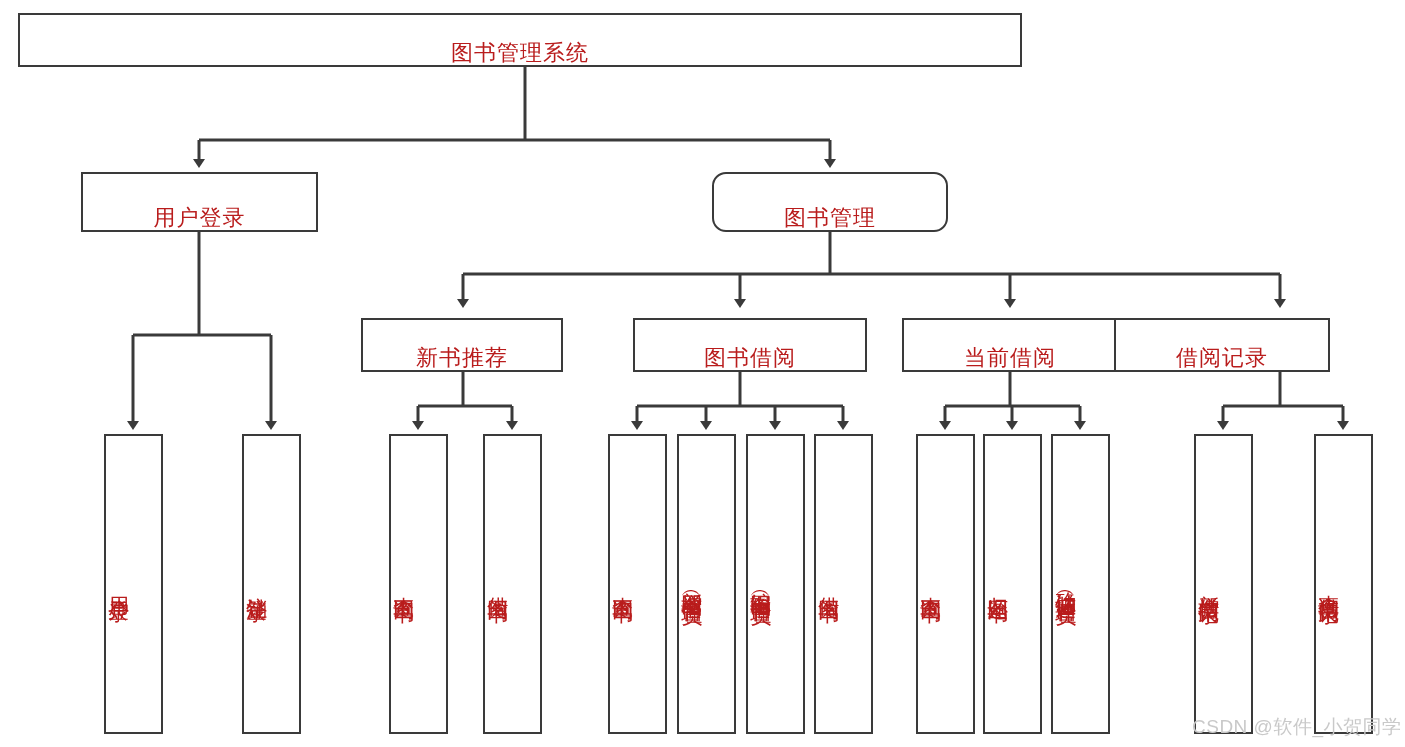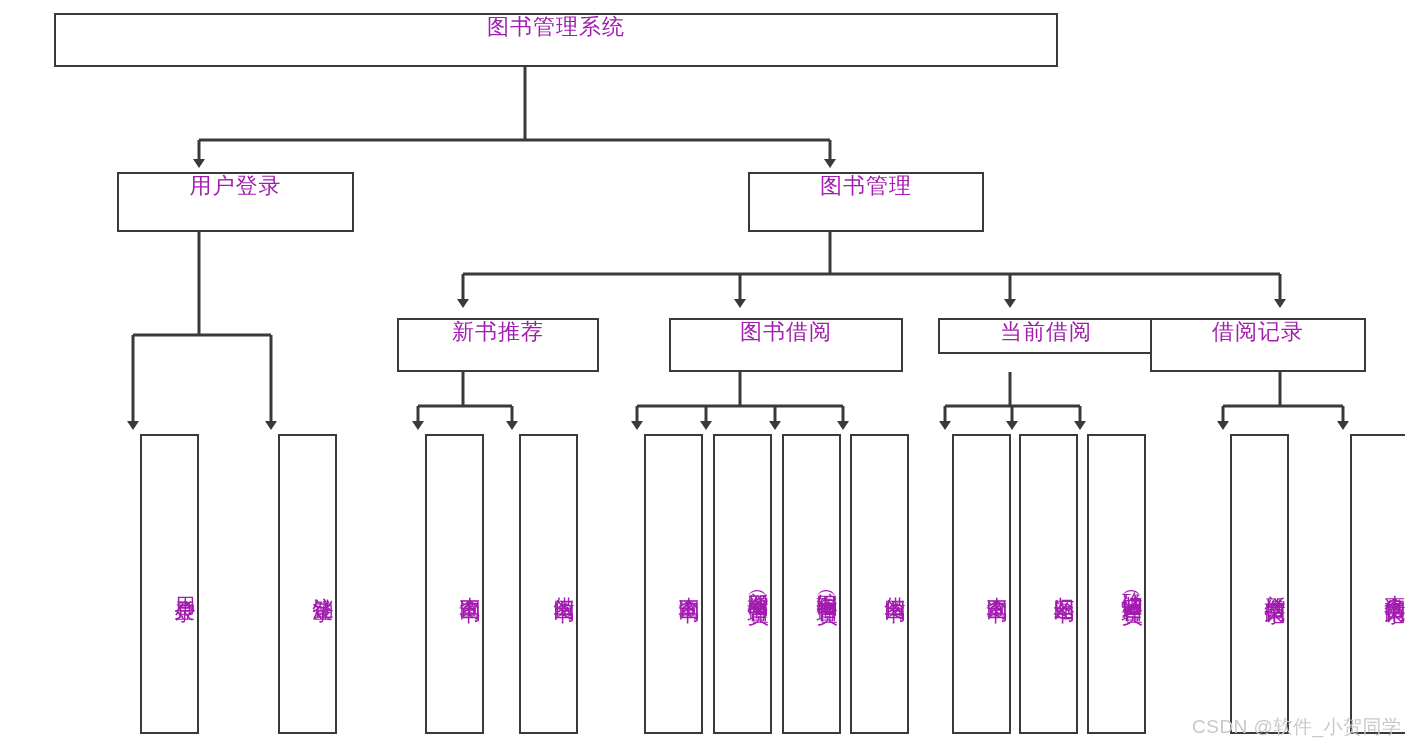--- a/index.html
+++ b/index.html
@@ -25,24 +25,23 @@
     width: 1405px;
     height: 747px;
     pointer-events: none;
   }
   .node {
     position: absolute;
     box-sizing: border-box;
     background: #ffffff;
     border: 2px solid #3a3a3a;
     display: flex;
-    align-items: flex-start;
+    align-items: flex-end;
     justify-content: center;
-    color: #a21caf;
-    margin-left: 36px;
+    color: #b91c1c;
   }
   .node.horizontal {
     font-size: 22px;
     letter-spacing: 1px;
     line-height: 1.1;
   }
   .node.vertical {
     writing-mode: vertical-rl;
     text-orientation: upright;
     font-size: 21px;
@@ -120,31 +119,31 @@
     </g>
   </svg>
 
   <div class="node horizontal" style="left:18px; top:13px; width:1004px; height:54px;">
     <span class="label">图书管理系统</span>
   </div>
 
   <div class="node horizontal" style="left:81px; top:172px; width:237px; height:60px;">
     <span class="label">用户登录</span>
   </div>
-  <div class="node horizontal" style="left:712px; top:172px; width:236px; height:60px;">
+  <div class="node horizontal" style="left:712px; top:172px; width:236px; height:60px;border-radius:14px;">
     <span class="label">图书管理</span>
   </div>
 
   <div class="node horizontal" style="left:361px; top:318px; width:202px; height:54px;">
     <span class="label">新书推荐</span>
   </div>
   <div class="node horizontal" style="left:633px; top:318px; width:234px; height:54px;">
     <span class="label">图书借阅</span>
   </div>
-  <div class="node horizontal" style="left:902px; top:318px; width:216px; height:36px;">
+  <div class="node horizontal" style="left:902px; top:318px; width:216px; height:54px;">
     <span class="label">当前借阅</span>
   </div>
   <div class="node horizontal" style="left:1114px; top:318px; width:216px; height:54px;">
     <span class="label">借阅记录</span>
   </div>
 
   <div class="node vertical" style="left:104px; top:434px; width:59px; height:300px;">
     <span class="label">用户登录</span>
   </div>
   <div class="node vertical" style="left:242px; top:434px; width:59px; height:300px;">

